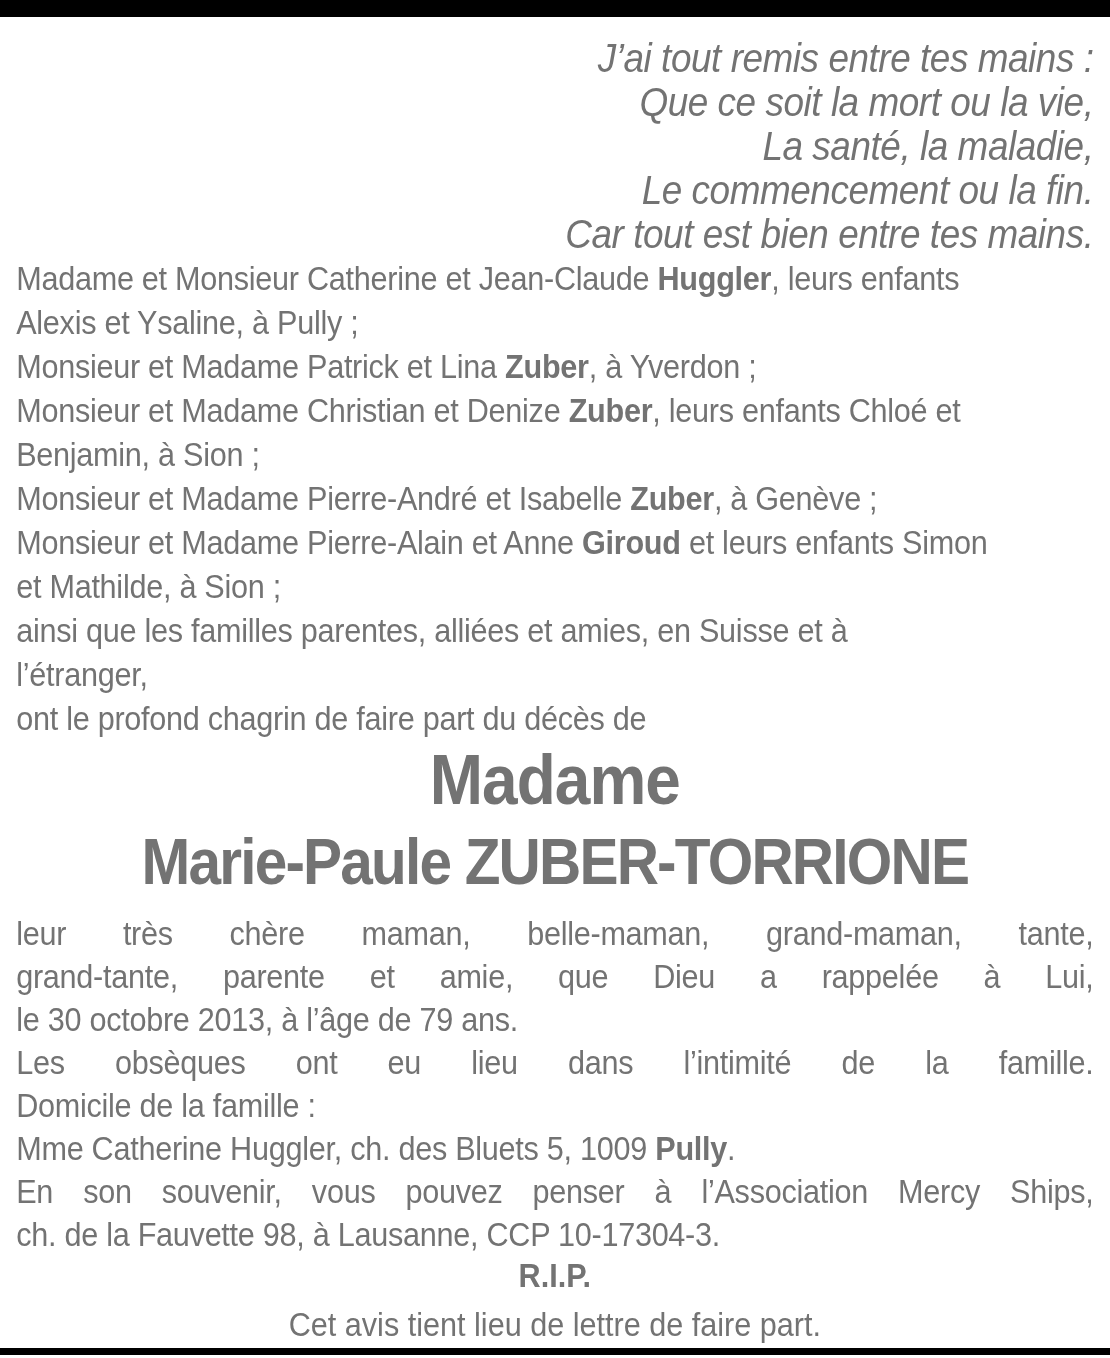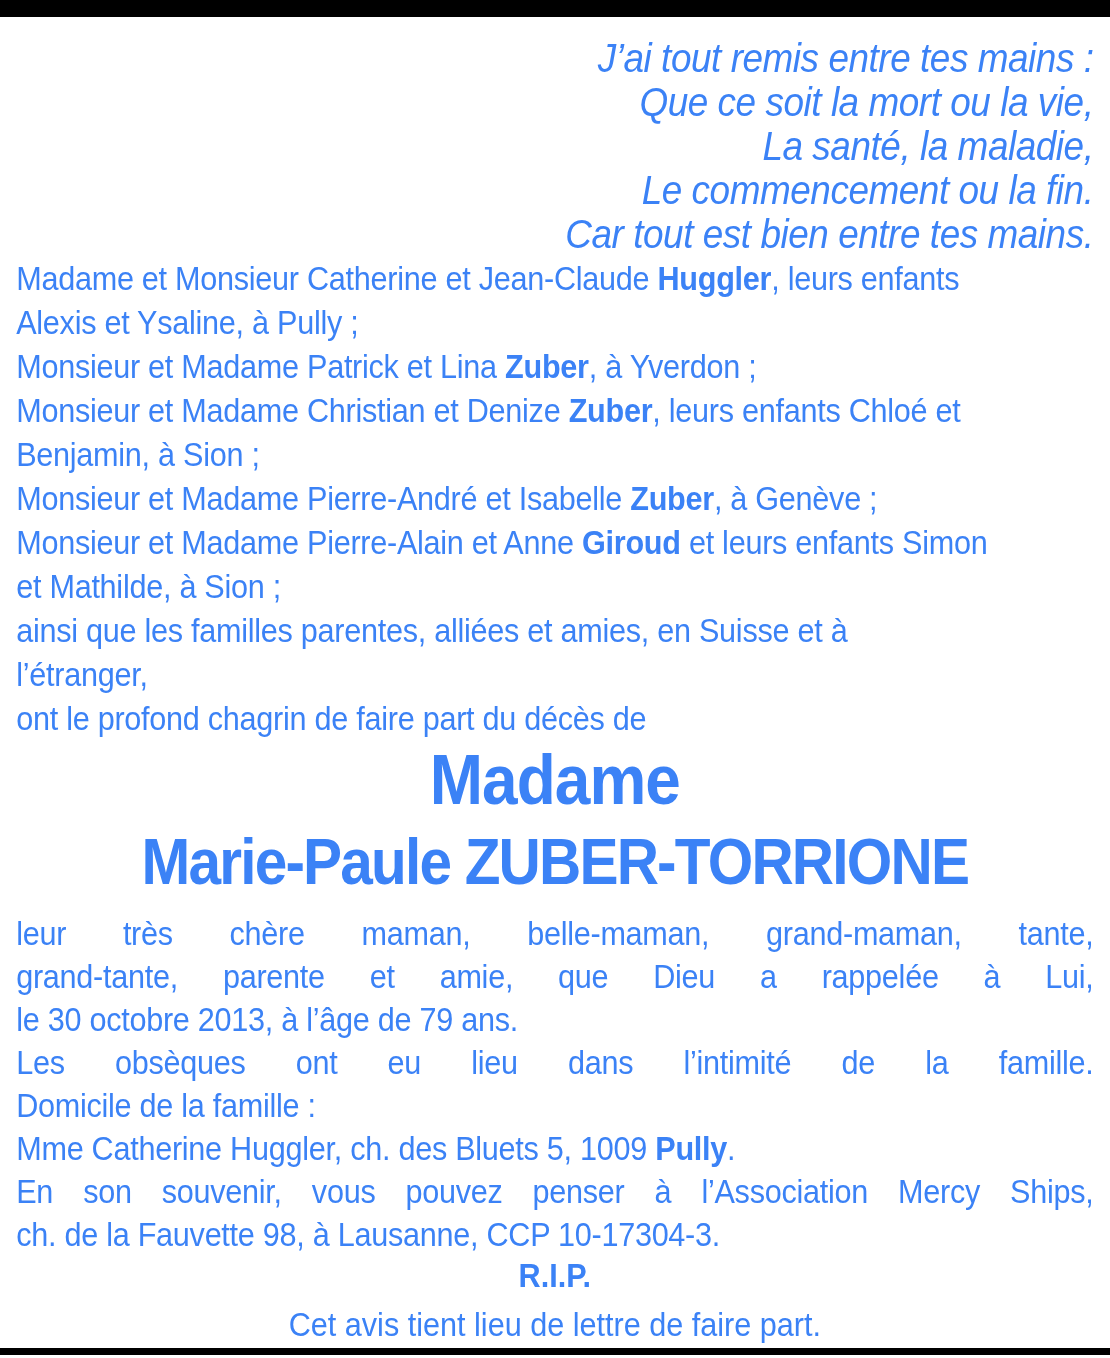--- a/index.html
+++ b/index.html
@@ -1,21 +1,21 @@
 <!DOCTYPE html>
 <html><head>
 <meta charset="utf-8">
 <style>
   html,body{margin:0;padding:0;background:#ffffff;}
   .page{
     position:relative;
     width:1110px;height:1358px;
     background:#ffffff;
     overflow:hidden;
-    color:#3b82f6;
+    color:#737373;
     font-family:"Liberation Sans",sans-serif;
   }
   .bar{position:absolute;left:0;width:1110px;background:#000;}
   .bar.top{top:0;height:17px;}
   .bar.bottom{bottom:3px;height:7px;}
   .content{
     position:absolute;top:0;left:0;
     width:1233px;
     padding:0 18px;
     box-sizing:border-box;

